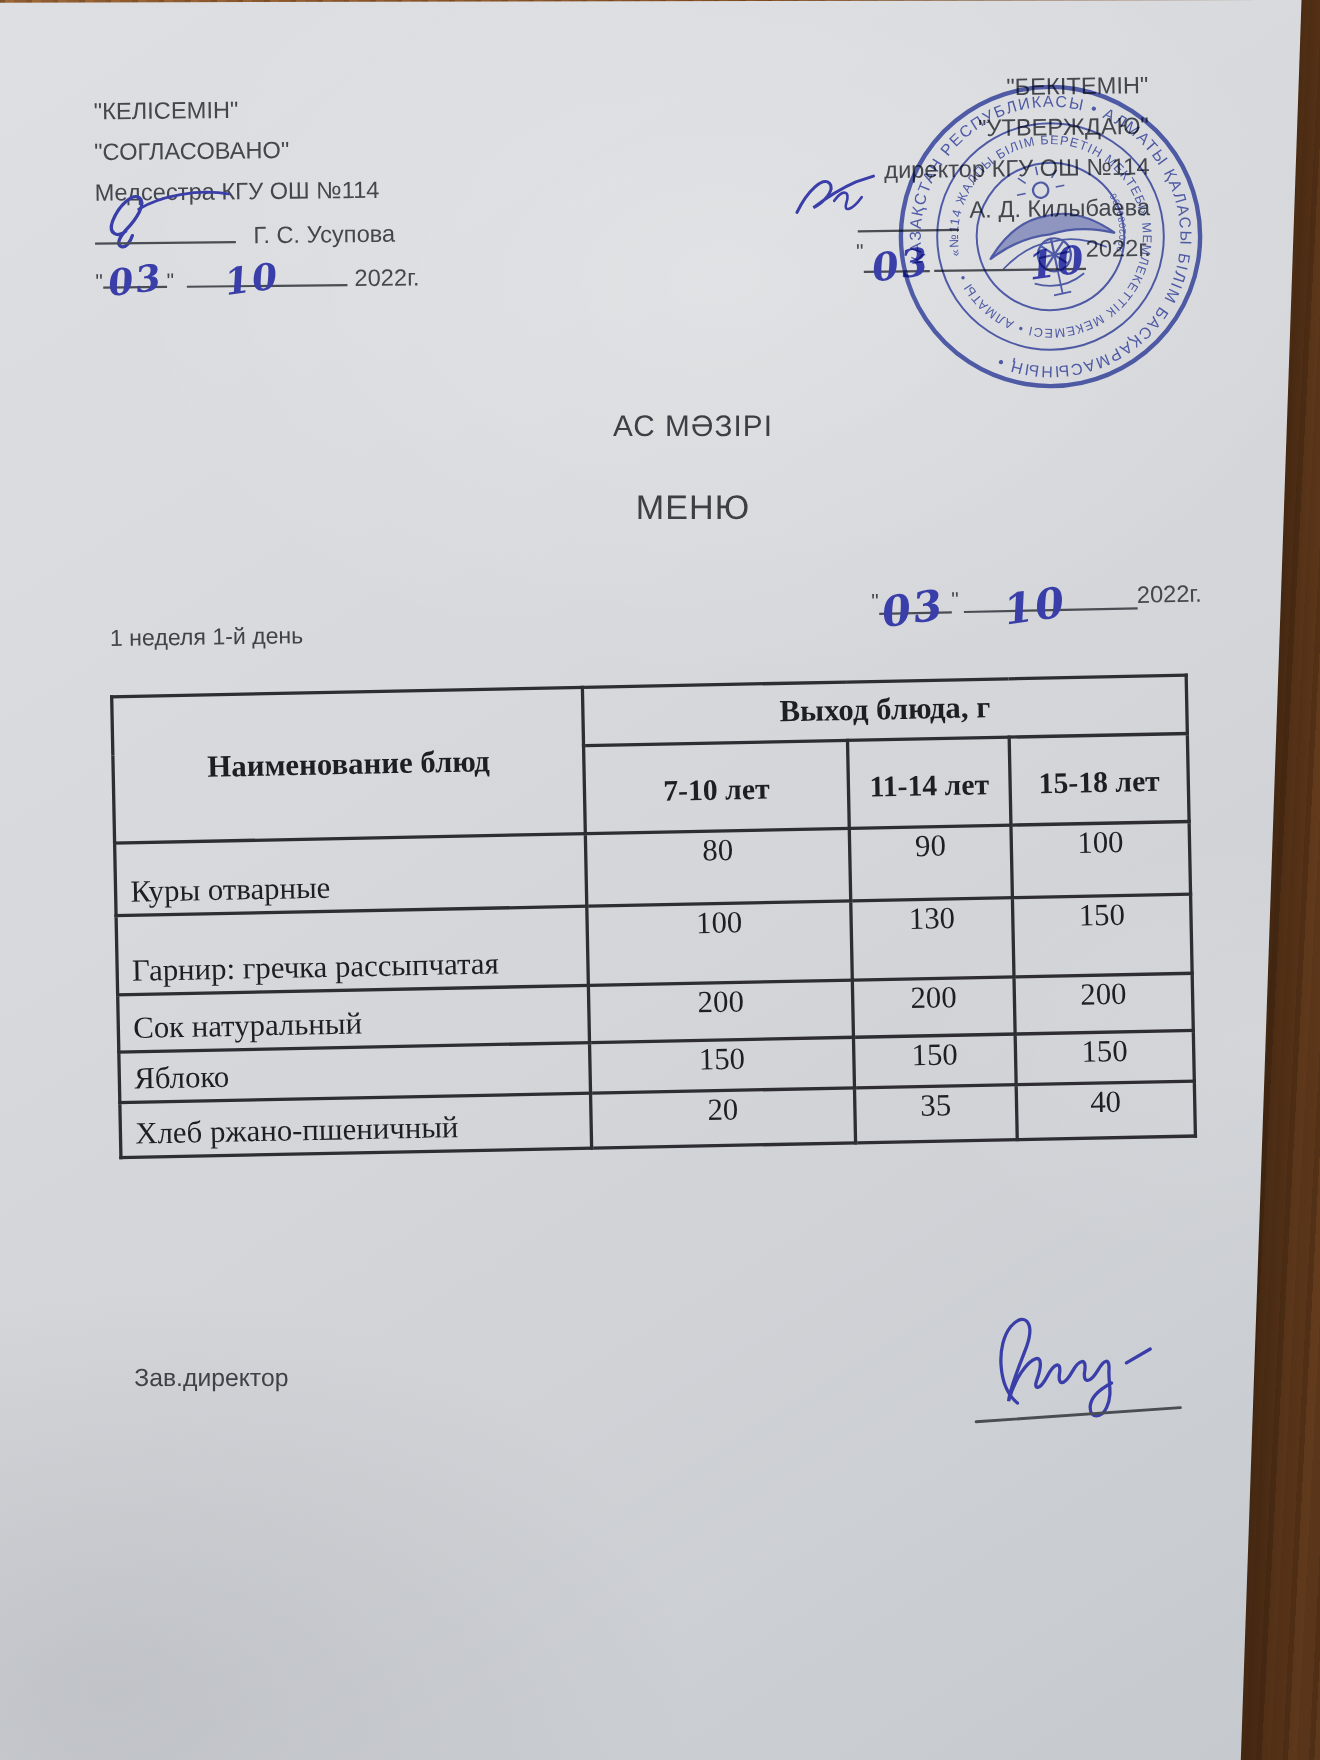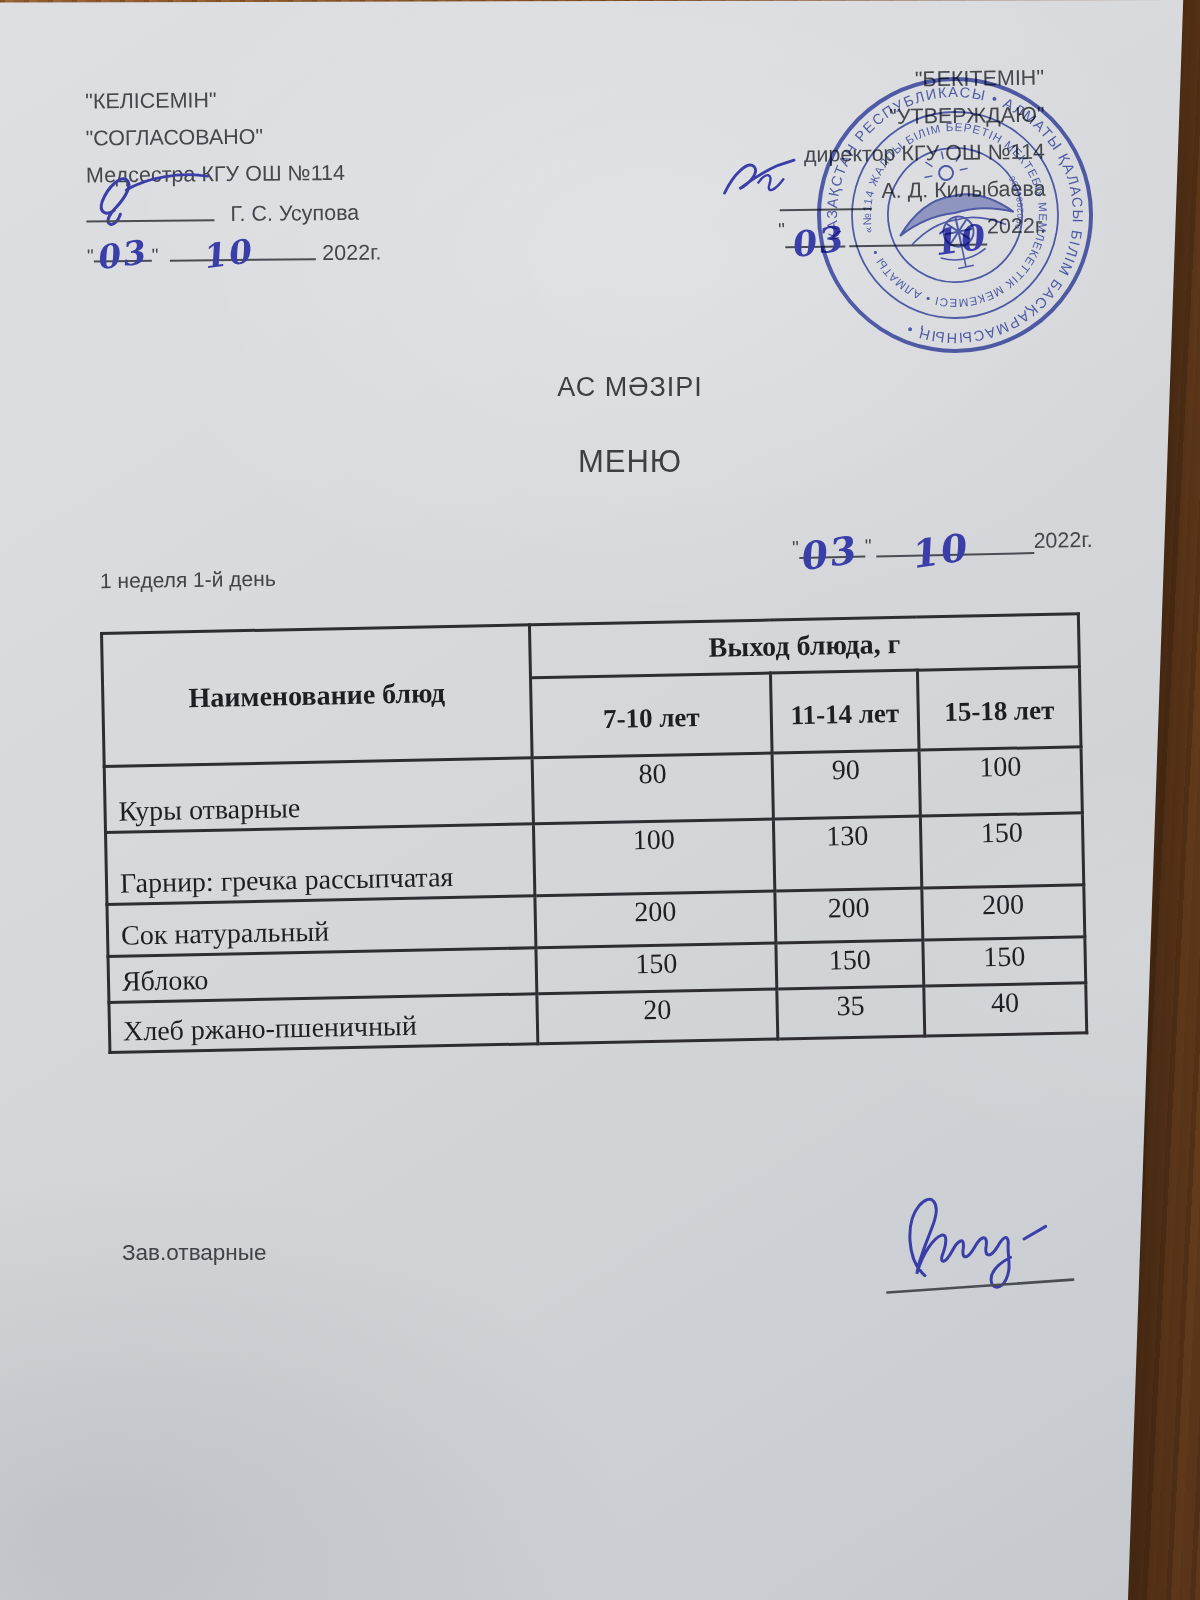--- a/index.html
+++ b/index.html
@@ -222,21 +222,21 @@
       <tr class="r-last">
         <td class="dish">Хлеб ржано-пшеничный</td>
         <td class="val">20</td>
         <td class="val">35</td>
         <td class="val">40</td>
       </tr>
     </tbody>
       </table>
   </div>
 
-  <div class="footer-label">Зав.отварные</div>
+  <div class="footer-label">Зав.директор</div>
   <div class="footer-sig">
     <svg width="210" height="118" viewBox="0 0 210 118">
       <path d="M46,96 C28,80 28,42 42,26 C54,13 64,22 56,44 C49,62 40,80 38,94 C44,74 56,58 64,56 C70,55 68,66 64,76 C61,84 66,86 74,72 C80,61 87,58 85,70 C83,80 88,83 97,68 C103,58 110,56 108,68 C106,78 111,82 120,68 C126,58 131,57 130,68 C129,80 133,90 127,102 C122,112 112,112 112,102 C112,94 120,86 132,80" fill="none" stroke="#3a3ea8" stroke-width="3" stroke-linecap="round"></path>
       <path d="M146,62 L168,50" fill="none" stroke="#3a3ea8" stroke-width="3" stroke-linecap="round"></path>
       <path d="M8,112 L194,104" fill="none" stroke="#4a4d53" stroke-width="2.6" stroke-linecap="round"></path>
     </svg>
   </div>
 </div>
 
 </body></html>

